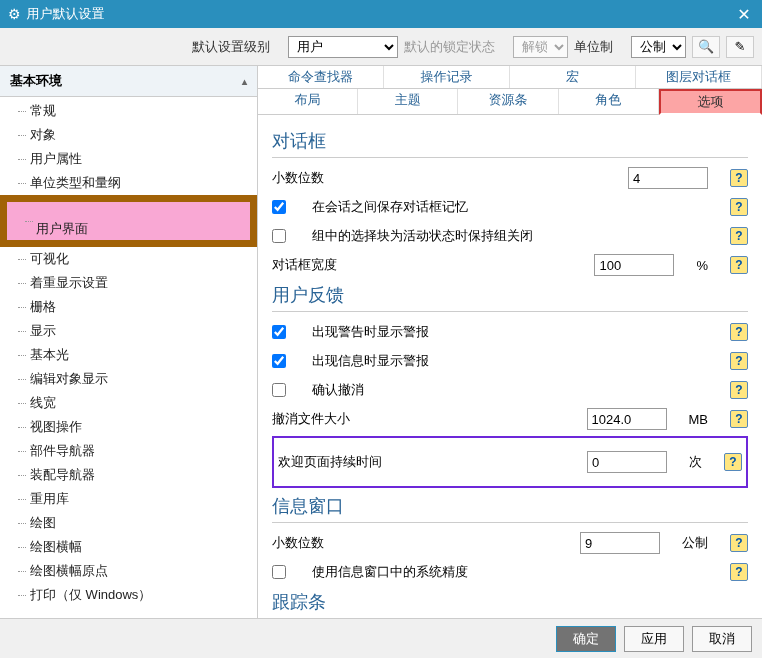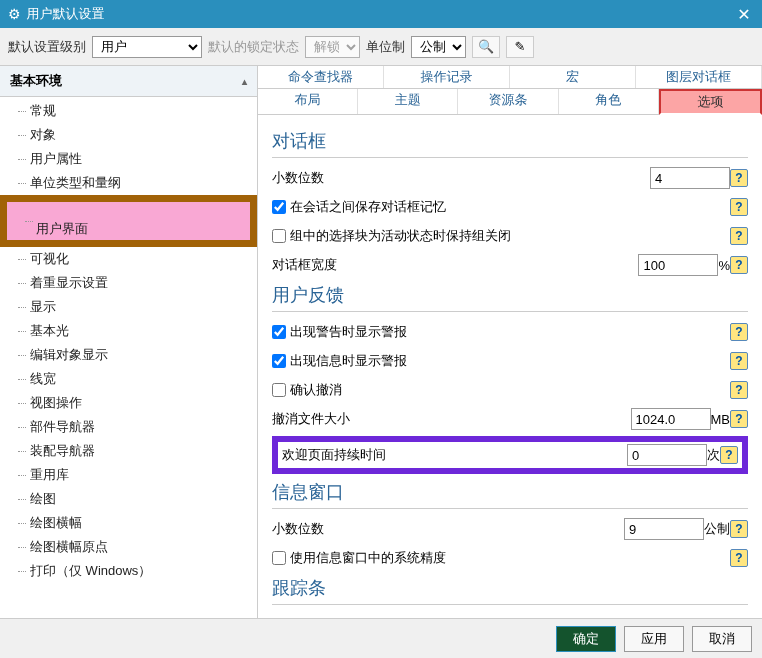--- a/index.html
+++ b/index.html
@@ -3,23 +3,23 @@
 <meta charset="utf-8">
 <style>
 * { box-sizing: border-box; margin: 0; padding: 0; font-family: "Microsoft YaHei", sans-serif; font-size: 13px; }
 body { width: 762px; height: 658px; background: #fff; overflow: hidden; }
 
 .titlebar { background: #2a8fbd; color: #fff; height: 28px; display: flex; align-items: center; padding: 0 8px; }
 .titlebar .gear { margin-right: 6px; font-size: 14px; }
 .titlebar .title { flex: 1; }
 .titlebar .close { width: 20px; text-align: center; cursor: pointer; font-size: 16px; }
 
-.toolbar { background: #f0f0f0; border-bottom: 1px solid #ccc; height: 38px; display: flex; align-items: center; padding: 0 8px; gap: 6px; }
+.toolbar { background: #f0f0f0; border-bottom: 1px solid #ccc; height: 38px; display: flex; align-items: center; padding: 0 8px; justify-content: flex-end; gap: 6px; }
 .toolbar label { color: #333; }
-.toolbar select, .toolbar input { border: 1px solid #999; height: 22px; padding: 0 4px; background: #fff; }
+.toolbar select, .toolbar input { border: 1px solid #999; height: 22px; padding: 0 4px; background: #fff; margin-left: 12px; }
 .toolbar .disabled { color: #999; }
 .toolbar .sel-wide { width: 110px; }
 .toolbar .sel-narrow { width: 55px; }
 .icon-btn { width: 28px; height: 22px; border: 1px solid #ccc; background: #f8f8f8; display: inline-flex; align-items: center; justify-content: center; cursor: pointer; }
 
 .main { display: flex; height: 552px; }
 .sidebar { width: 258px; border-right: 1px solid #ccc; display: flex; flex-direction: column; }
 .sidebar-header { background: #eef3f7; border-bottom: 1px solid #ccc; padding: 6px 10px; font-weight: bold; display: flex; align-items: center; }
 .sidebar-header::after { content: "▴"; margin-left: auto; font-size: 10px; color: #666; }
 .tree { flex: 1; overflow-y: auto; padding: 2px 0; position: relative; }
@@ -35,31 +35,31 @@
 .tab { flex: 1; text-align: center; padding: 2px 0; color: #2a6496; cursor: pointer; border-right: 1px solid #e0e0e0; }
 .tab.active { color: #333; border: 2px solid #cc3333; border-bottom: 2px solid #fff; margin-bottom: -1px; background: #fca5a5; }
 
 .panel { flex: 1; overflow-y: auto; padding: 8px 14px; position: relative; }
 .panel::-webkit-scrollbar { width: 16px; }
 .panel::-webkit-scrollbar-track { background: #f0f0f0; }
 .panel::-webkit-scrollbar-thumb { background: #c0c0c0; }
 
 .section-title { color: #2a6496; font-size: 18px; margin: 6px 0 4px; }
 .divider { border-top: 1px solid #ccc; margin: 2px 0 8px; }
-.row { display: flex; align-items: center; margin: 5px 0; gap: 0; min-height: 24px; }
+.row { display: flex; align-items: center; margin: 5px 0; gap: 22px; min-height: 24px; }
 .row .label { flex: 0 0 auto; }
 .row .spacer { flex: 1; }
 .row input[type="text"] { border: 1px solid #999; height: 22px; padding: 0 4px; width: 80px; }
 .row input[type="checkbox"] { width: 14px; height: 14px; margin-right: 4px; }
 .help { width: 18px; height: 18px; background: #ffe680; border: 1px solid #5588bb; color: #0055aa; font-weight: bold; display: inline-flex; align-items: center; justify-content: center; font-size: 12px; border-radius: 2px; cursor: pointer; }
-.highlighted-row { border: 6px solid #6d28d9; padding: 2px 4px; align-items: center; }
+.highlighted-row { border: 2px solid #6d28d9; padding: 13px 4px; align-items: center; }
 
 .footer { background: #f0f0f0; border-top: 1px solid #ccc; height: 40px; display: flex; align-items: center; justify-content: flex-end; padding: 0 10px; gap: 8px; }
 .footer button { height: 26px; padding: 0 16px; border: 1px solid #999; background: #f8f8f8; cursor: pointer; }
-.footer button.primary { background: #14532d; color: #fff; border-color: #2a8fbd; }
+.footer button.primary { background: #737373; color: #fff; border-color: #2a8fbd; }
 </style>
 </head>
 <body>
 
 <div class="titlebar">
   <span class="gear">⚙</span>
   <span class="title">用户默认设置</span>
   <span class="close">✕</span>
 </div>
 
@@ -78,20 +78,21 @@
   <div class="sidebar">
     <div class="sidebar-header">基本环境</div>
     <div class="tree" id="tree">
         <div class="tree-item">常规</div>
         <div class="tree-item">对象</div>
         <div class="tree-item">用户属性</div>
         <div class="tree-item">单位类型和量纲</div>
         <div class="tree-item selected">用户界面</div>
         <div class="tree-item">可视化</div>
         <div class="tree-item">着重显示设置</div>
+        <div class="tree-item">栅格</div>
         <div class="tree-item">显示</div>
         <div class="tree-item">基本光</div>
         <div class="tree-item">编辑对象显示</div>
         <div class="tree-item">线宽</div>
         <div class="tree-item">视图操作</div>
         <div class="tree-item">部件导航器</div>
         <div class="tree-item">装配导航器</div>
         <div class="tree-item">重用库</div>
         <div class="tree-item">绘图</div>
         <div class="tree-item">绘图横幅</div>

